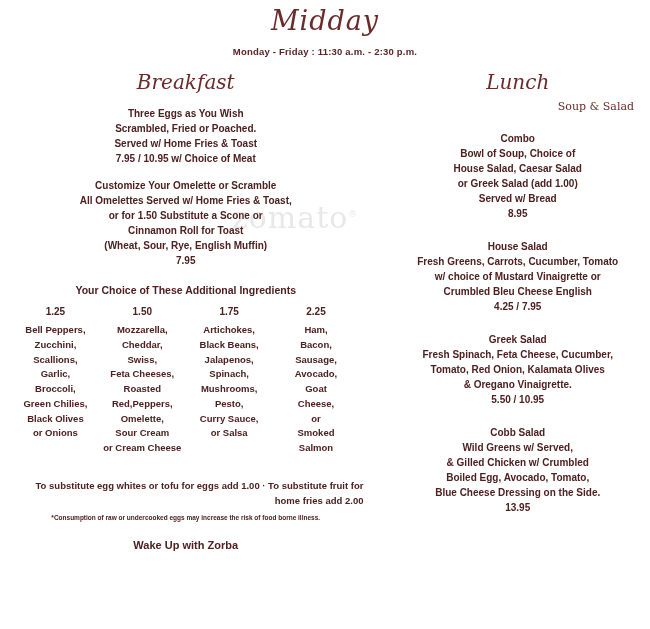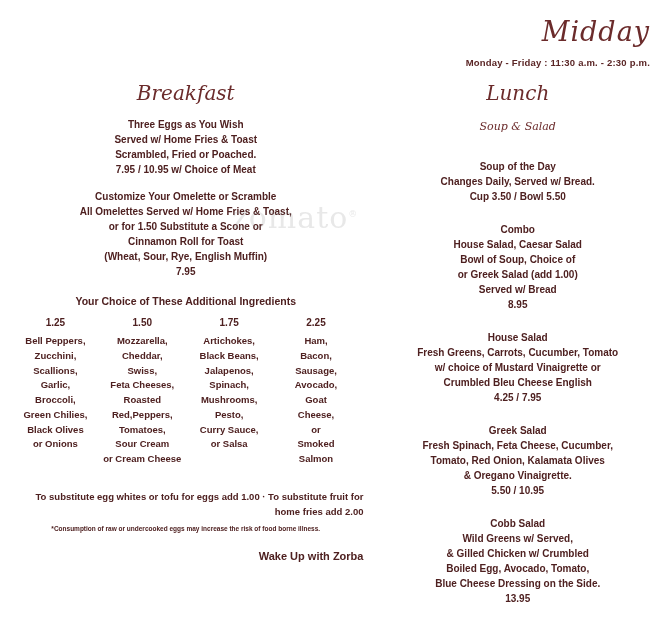--- a/index.html
+++ b/index.html
@@ -15,22 +15,22 @@
     position: relative;
     overflow: hidden;
   }
   .page {
     position: relative;
     width: 650px;
     height: 629px;
   }
   
   .header {
-    text-align: right;
-    padding-top: 17px;
+    text-align: center;
+    padding-top: 6px;
   }
   .menu-title {
     font-family: "DejaVu Serif", serif;
     font-style: italic;
     font-size: 27px;
     color: #6b2b2b;
     letter-spacing: 1px;
     line-height: 1.1;
     font-weight: normal;
   }
@@ -62,25 +62,24 @@
     font-family: "DejaVu Serif", serif;
     font-style: italic;
     font-size: 20px;
     color: #6b2b2b;
     text-align: center;
     line-height: 1.15;
     font-weight: normal;
   }
   .section-sub {
     font-family: "DejaVu Serif", serif;
-    font-style: italic;
     font-size: 11px;
     color: #6b2b2b;
-    text-align: center;
-    margin-top: 15px;
+    text-align: right;
+    margin-top: 6px;
   }
   .block {
     text-align: center;
     font-size: 10px;
     font-weight: bold;
     line-height: 1.5;
     color: #4e2020;
     margin-top: 12px;
   }
   .block .ln { display: block; }
@@ -123,21 +122,21 @@
   }
   .disclaimer {
     text-align: center;
     font-size: 6.5px;
     font-weight: bold;
     line-height: 1.35;
     margin-top: 6px;
     color: #4e2020;
   }
   .closing {
-    text-align: right;
+    text-align: center;
     font-size: 11px;
     font-weight: bold;
     margin-top: 16px;
     color: #4e2020;
   }
   
   .watermark {
     position: absolute;
     left: 232px;
     top: 200px;
@@ -165,22 +164,22 @@
 
   <div class="watermark"><span>zomato</span><span class="tm">®</span></div>
 
   <div class="columns">
 
     <div class="col-left">
       <div class="section-head">Breakfast</div>
 
       <div class="block">
         <span class="ln">Three Eggs as You Wish</span>
+        <span class="ln">Scrambled, Fried or Poached.</span>
         <span class="ln">Served w/ Home Fries &amp; Toast</span>
-        <span class="ln">Scrambled, Fried or Poached.</span>
         <span class="ln">7.95 / 10.95 w/ Choice of Meat</span>
       </div>
 
       <div class="block">
         <span class="ln">Customize Your Omelette or Scramble</span>
         <span class="ln">All Omelettes Served w/ Home Fries &amp; Toast,</span>
         <span class="ln">or for 1.50 Substitute a Scone or</span>
         <span class="ln">Cinnamon Roll for Toast</span>
         <span class="ln">(Wheat, Sour, Rye, English Muffin)</span>
         <span class="ln">7.95</span>
@@ -203,21 +202,21 @@
         </div>
 
         <div class="ing-col">
           <span class="price">1.50</span>
           <span class="ln">Mozzarella,</span>
           <span class="ln">Cheddar,</span>
           <span class="ln">Swiss,</span>
           <span class="ln">Feta Cheeses,</span>
           <span class="ln">Roasted</span>
           <span class="ln">Red,Peppers,</span>
-          <span class="ln">Tomatoes,</span>
+          <span class="ln">Omelette,</span>
           <span class="ln">Sour Cream</span>
           <span class="ln">or Cream Cheese</span>
         </div>
 
         <div class="ing-col">
           <span class="price">1.75</span>
           <span class="ln">Artichokes,</span>
           <span class="ln">Black Beans,</span>
           <span class="ln">Jalapenos,</span>
           <span class="ln">Spinach,</span>
@@ -252,30 +251,25 @@
         <span class="ln">increase the risk of food borne illness.</span>
       </div>
 
       <div class="closing">Wake Up with Zorba</div>
     </div>
 
     <div class="col-right">
       <div class="section-head">Lunch</div>
       <div class="section-sub">Soup &amp; Salad</div>
 
-      <div class="block" style="margin-top:26px;">
-        <span class="ln">Soup of the Day</span>
-        <span class="ln">Changes Daily, Served w/ Bread.</span>
-        <span class="ln">Cup 3.50 / Bowl 5.50</span>
-      </div>
 
       <div class="block" style="margin-top:18px;">
         <span class="ln">Combo</span>
+        <span class="ln">Bowl of Soup, Choice of</span>
         <span class="ln">House Salad, Caesar Salad</span>
-        <span class="ln">Bowl of Soup, Choice of</span>
         <span class="ln">or Greek Salad (add 1.00)</span>
         <span class="ln">Served w/ Bread</span>
         <span class="ln">8.95</span>
       </div>
 
       <div class="block" style="margin-top:18px;">
         <span class="ln">House Salad</span>
         <span class="ln">Fresh Greens, Carrots, Cucumber, Tomato</span>
         <span class="ln">w/ choice of Mustard Vinaigrette or</span>
         <span class="ln">Crumbled Bleu Cheese English</span>

